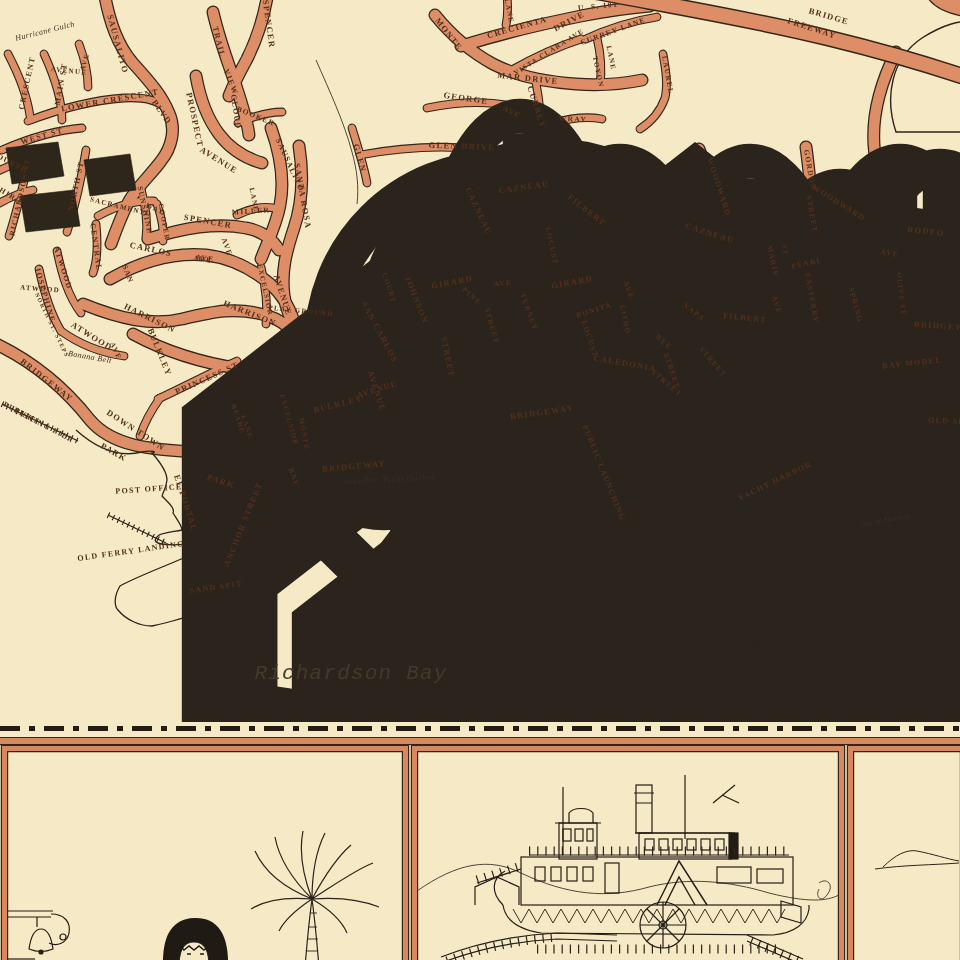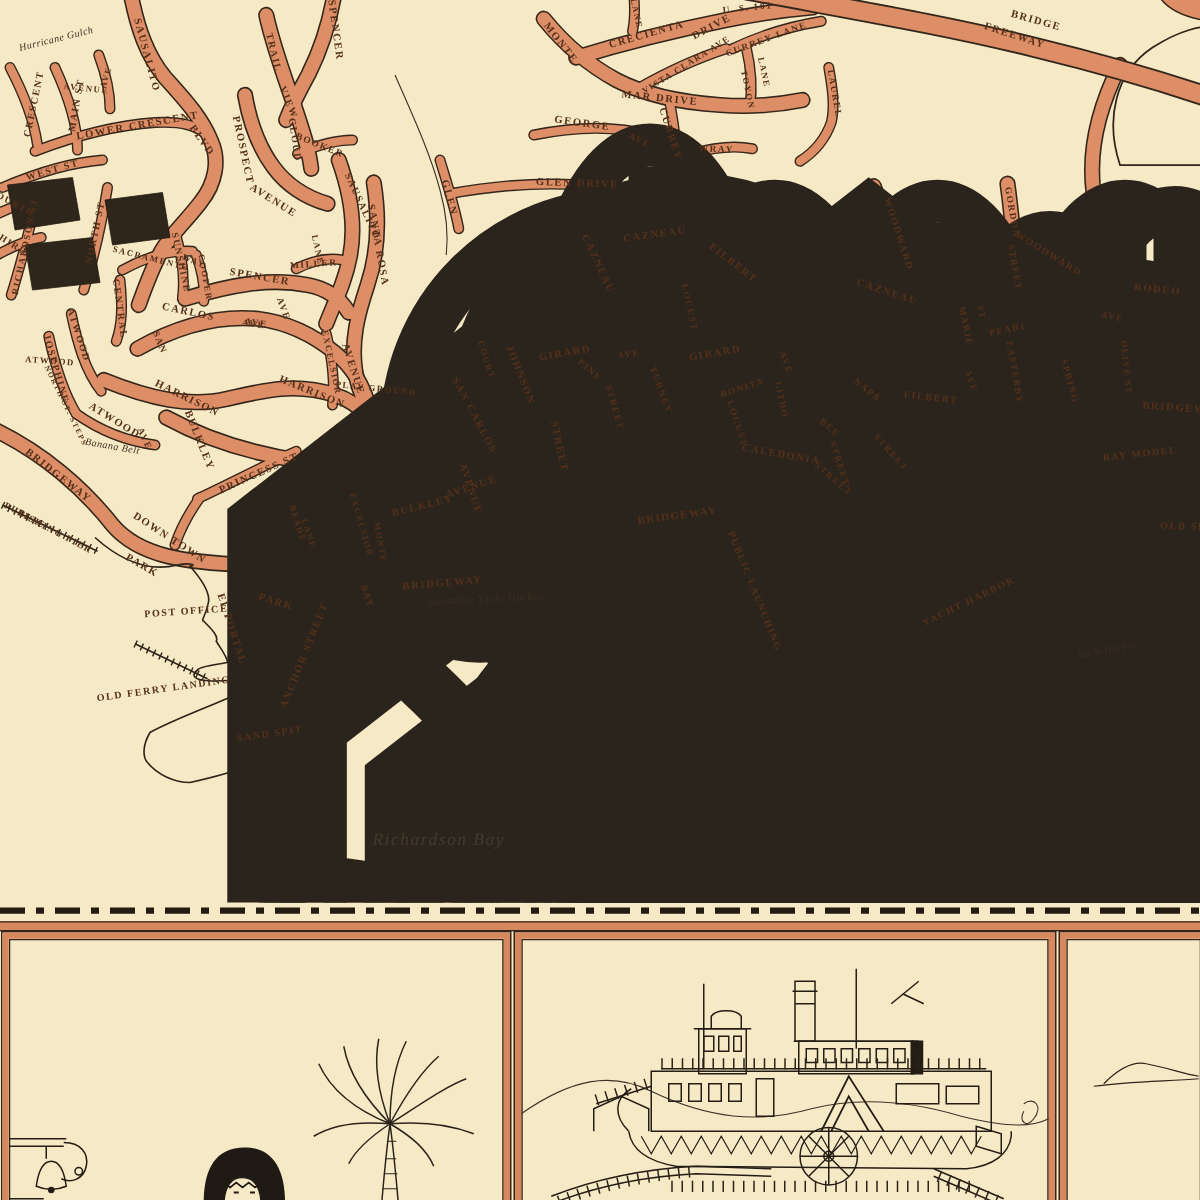--- a/index.html
+++ b/index.html
@@ -474,21 +474,21 @@
       <span class="lbl c" style="left: 542px; top: 412px; font-size: 8.5px; transform: translate(-50%, -50%) rotate(-8deg);">BRIDGEWAY</span>
       <span class="lbl c" style="left: 946px; top: 326px; font-size: 8.5px; transform: translate(-50%, -50%) rotate(4deg);">BRIDGEWAY</span>
       <span class="lbl c" style="left: 20px; top: 412px; font-size: 7.5px; transform: translate(-50%, -50%) rotate(28deg);">PUBLIC</span>
       <span class="lbl c" style="left: 44px; top: 425px; font-size: 7.5px; transform: translate(-50%, -50%) rotate(28deg);">FISHING PIER</span>
       <span class="lbl i" style="left: 389px; top: 479px; font-size: 9px; transform: translate(-50%, -50%) rotate(-3deg);">Sausalito Yacht Harbor</span>
       <span class="lbl c" style="left: 604px; top: 473px; font-size: 8px; transform: translate(-50%, -50%) rotate(68deg);">PUBLIC LAUNCHING</span>
       <span class="lbl c" style="left: 775px; top: 481px; font-size: 8px; transform: translate(-50%, -50%) rotate(-26deg);">YACHT HARBOR</span>
       <span class="lbl i" style="left: 886px; top: 520px; font-size: 8px; transform: translate(-50%, -50%) rotate(-10deg);">Yacht Harbor</span>
       <span class="lbl c" style="left: 947px; top: 421px; font-size: 8px; transform: translate(-50%, -50%) rotate(2deg);">OLD SH</span>
       <span class="lbl c" style="left: 912px; top: 363px; font-size: 8px; transform: translate(-50%, -50%) rotate(-6deg);">BAY MODEL</span>
-      <span class="lbl b" style="left: 351px; top: 673px; font-size: 14px; transform: translate(-50%, -50%) rotate(0deg);">Richardson Bay</span>
+      <span class="lbl b" style="left: 351px; top: 673px; font-size: 21px; transform: translate(-50%, -50%) rotate(0deg); font-family: Liberation Mono, monospace;">Richardson Bay</span>
       <span class="lbl c" style="left: 449px; top: 34px; font-size: 8.5px; transform: translate(-50%, -50%) rotate(52deg);">MONTE</span>
       <span class="lbl c" style="left: 528px; top: 78px; font-size: 8.5px; transform: translate(-50%, -50%) rotate(6deg);">MAR DRIVE</span>
       <span class="lbl c" style="left: 517px; top: 27px; font-size: 8.5px; transform: translate(-50%, -50%) rotate(-16deg);">CRECIENTA</span>
       <span class="lbl c" style="left: 569px; top: 21px; font-size: 8.5px; transform: translate(-50%, -50%) rotate(-28deg);">DRIVE</span>
       <span class="lbl c" style="left: 598px; top: 6px; font-size: 7.5px; transform: translate(-50%, -50%) rotate(-6deg);">U. S. 101</span>
       <span class="lbl c" style="left: 509px; top: 11px; font-size: 7px; transform: translate(-50%, -50%) rotate(78deg);">LANE</span>
       <span class="lbl c" style="left: 613px; top: 31px; font-size: 7.5px; transform: translate(-50%, -50%) rotate(-20deg);">CURREY LANE</span>
       <span class="lbl c" style="left: 549px; top: 52px; font-size: 7px; transform: translate(-50%, -50%) rotate(-32deg);">VISTA CLARA AVE</span>
       <span class="lbl c" style="left: 466px; top: 98px; font-size: 8.5px; transform: translate(-50%, -50%) rotate(8deg);">GEORGE</span>
       <span class="lbl c" style="left: 512px; top: 112px; font-size: 7.5px; transform: translate(-50%, -50%) rotate(26deg);">AVE</span>

